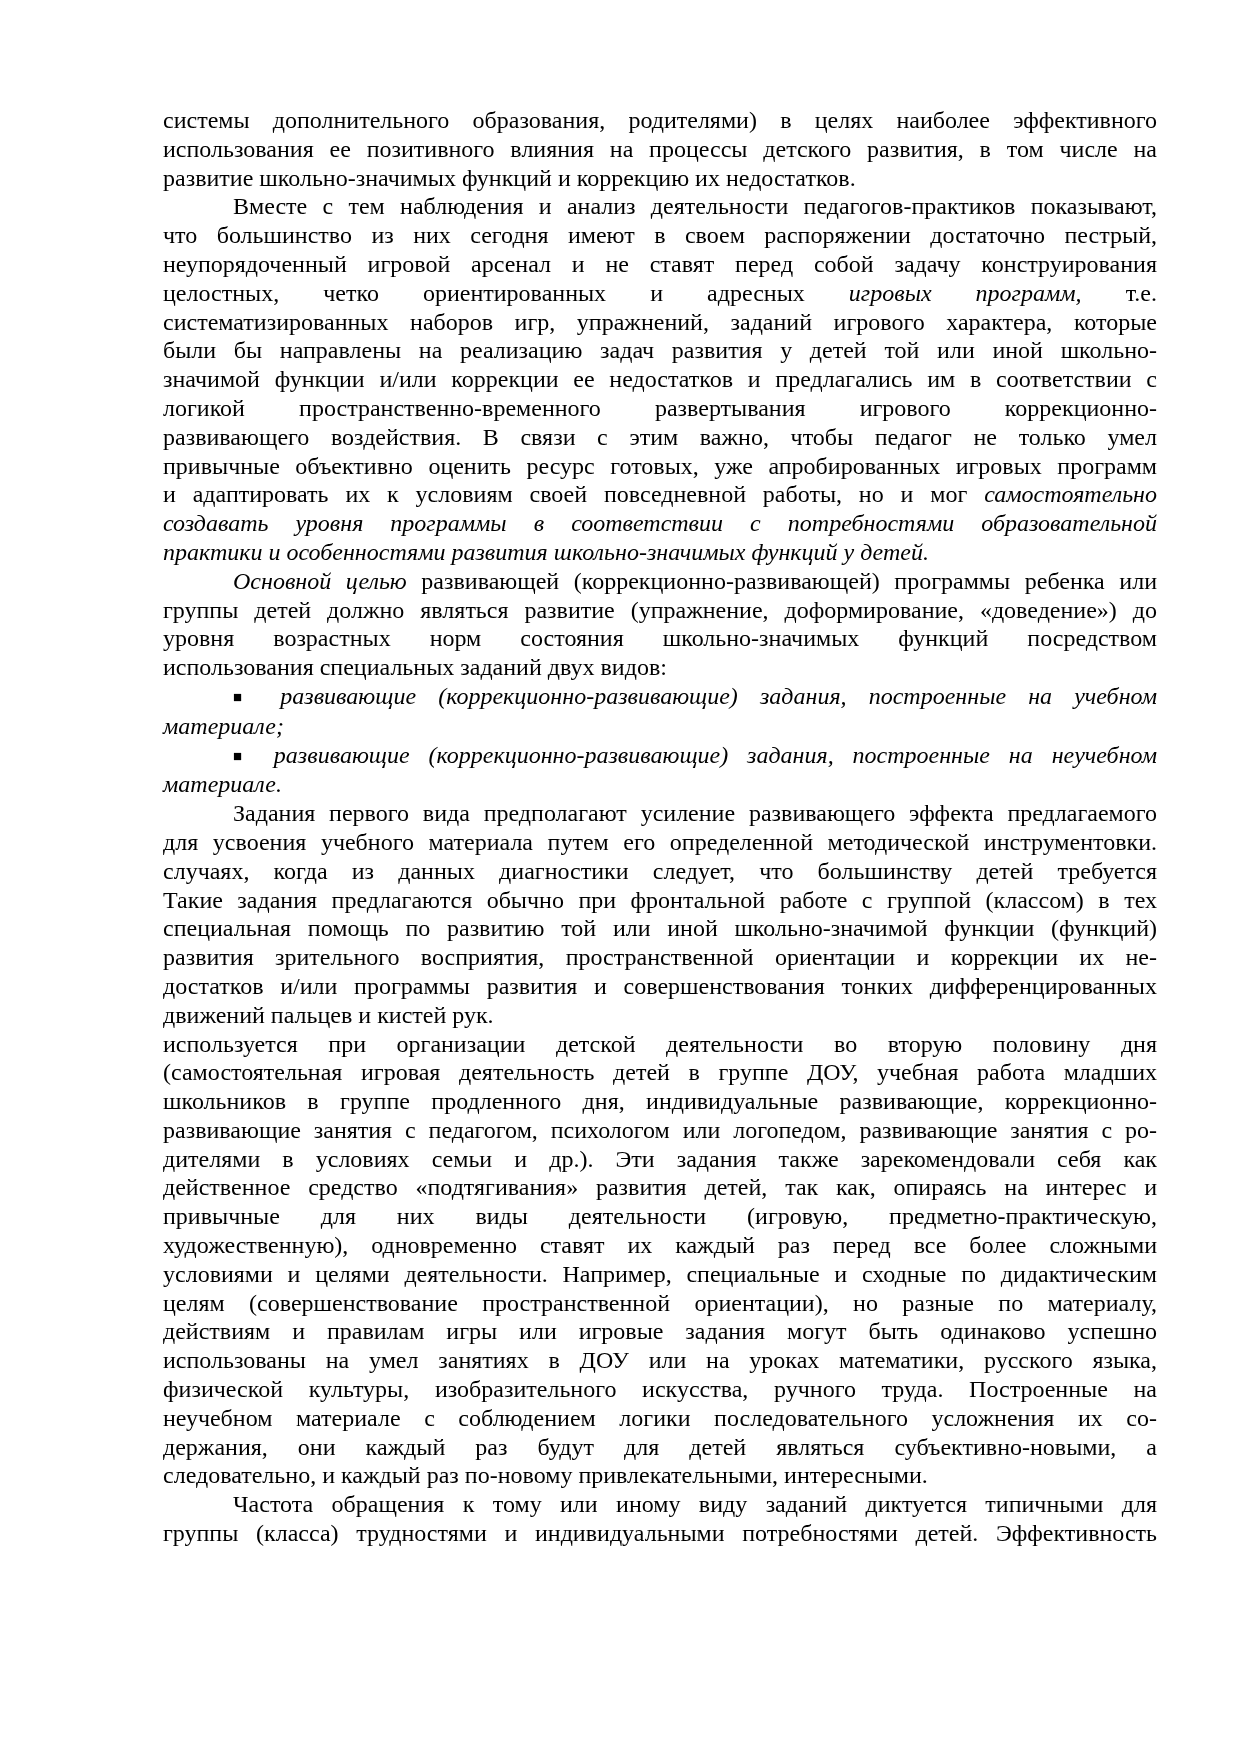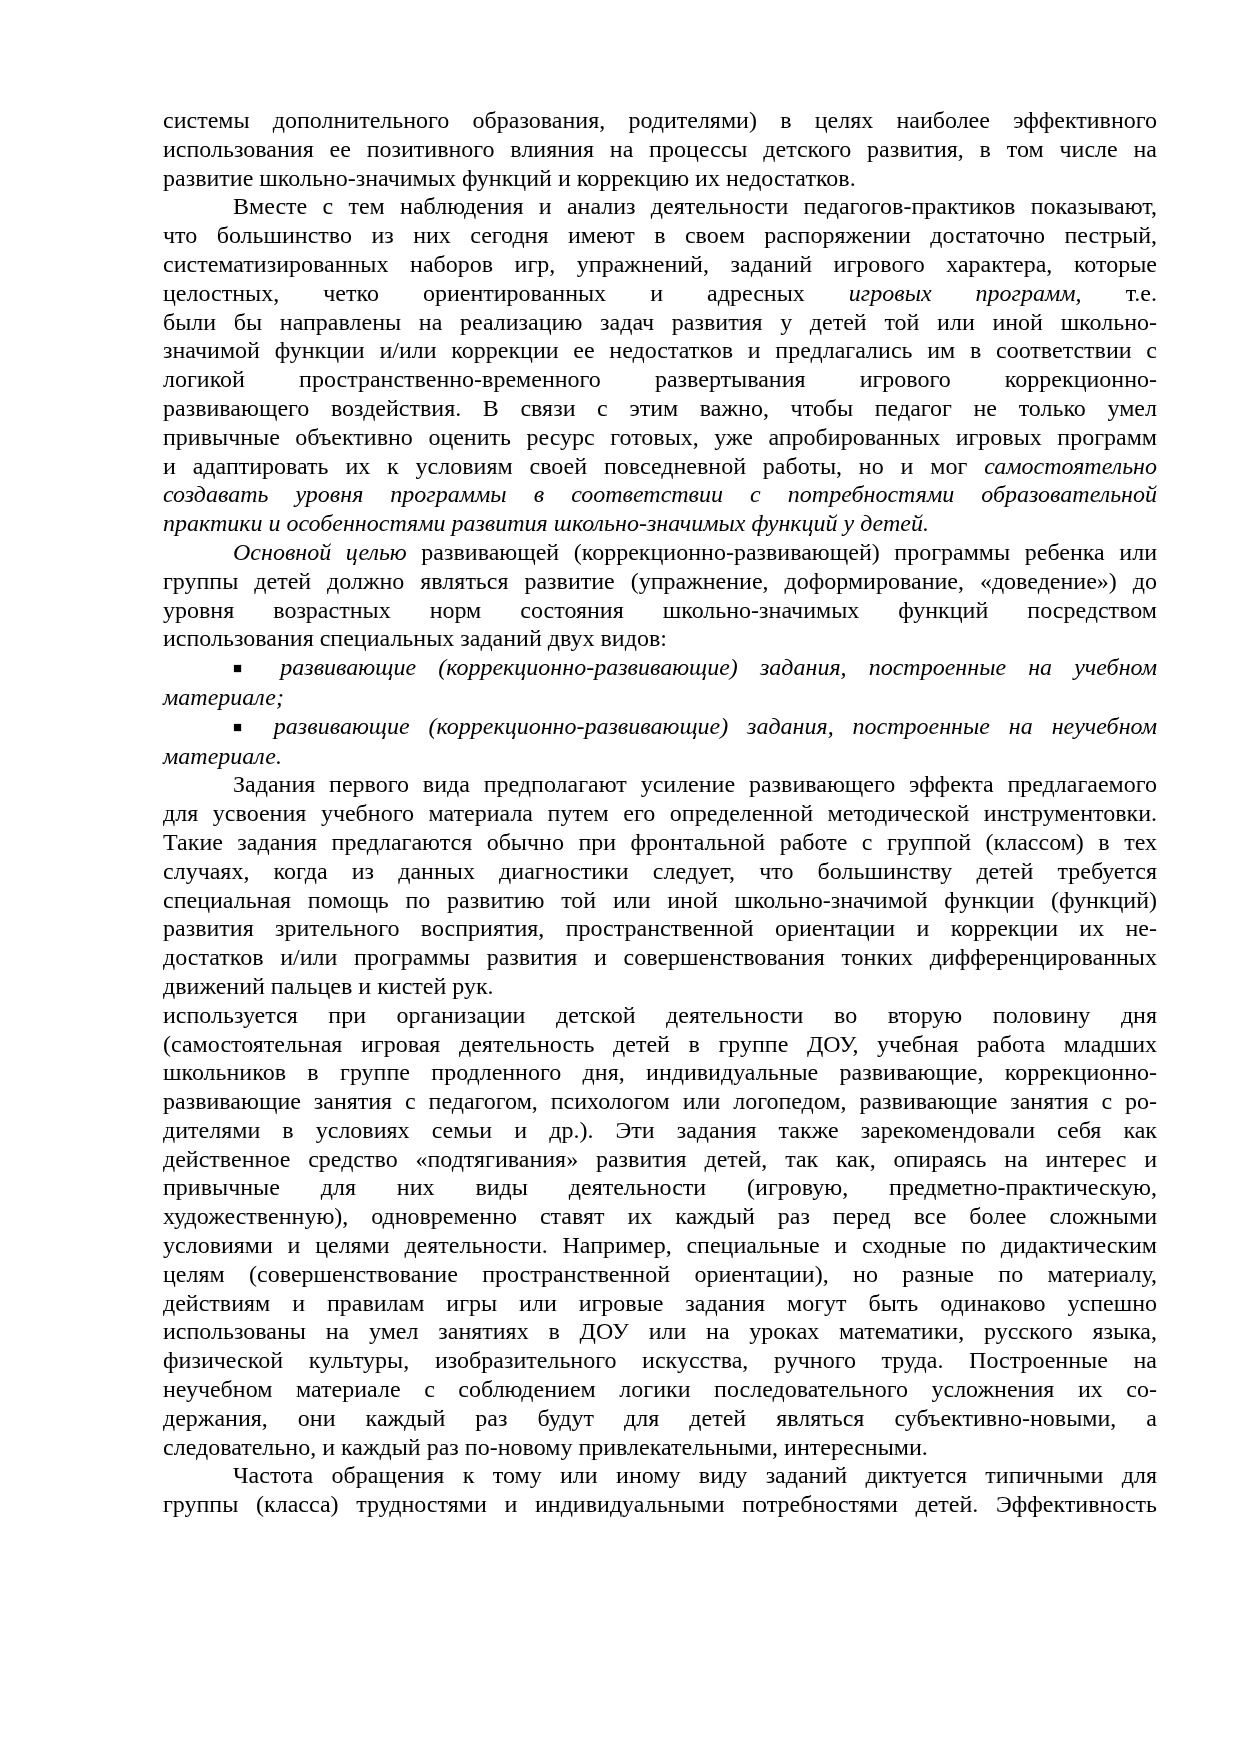--- a/index.html
+++ b/index.html
@@ -60,22 +60,23 @@
 <div class="page">
   <div class="text-block" id="textBlock" style="background: rgb(255, 255, 255); color: rgb(0, 0, 0);">
       <div class="paragraph">
         <div class="line"><span class="seg">системы дополнительного образования, родителями) в целях наиболее эффективного</span></div>
         <div class="line"><span class="seg">использования ее позитивного влияния на процессы детского развития, в том числе на</span></div>
         <div class="line no-just"><span class="seg">развитие школьно-значимых функций и коррекцию их недостатков.</span></div>
       </div>
       <div class="paragraph">
         <div class="line indent"><span class="seg">Вместе с тем наблюдения и анализ деятельности педагогов-практиков показывают,</span></div>
         <div class="line"><span class="seg">что большинство из них сегодня имеют в своем распоряжении достаточно пестрый,</span></div>
+        <div class="line"><span class="seg">неупорядоченный игровой арсенал и не ставят перед собой задачу конструирования</span></div>
+        <div class="line"><span class="seg">целостных, четко ориентированных и адресных </span><span class="seg it">игровых программ,</span><span class="seg"> т.е.</span></div>
         <div class="line"><span class="seg">систематизированных наборов игр, упражнений, заданий игрового характера, которые</span></div>
-        <div class="line"><span class="seg">целостных, четко ориентированных и адресных </span><span class="seg it">игровых программ,</span><span class="seg"> т.е.</span></div>
         <div class="line"><span class="seg">были бы направлены на реализацию задач развития у детей той или иной школьно-</span></div>
         <div class="line"><span class="seg">значимой функции и/или коррекции ее недостатков и предлагались им в соответствии с</span></div>
         <div class="line"><span class="seg">логикой пространственно-временного развертывания игрового коррекционно-</span></div>
         <div class="line"><span class="seg">развивающего воздействия. В связи с этим важно, чтобы педагог не только умел</span></div>
         <div class="line"><span class="seg">привычные объективно оценить ресурс готовых, уже апробированных игровых программ</span></div>
         <div class="line"><span class="seg">и адаптировать их к условиям своей повседневной работы, но и мог </span><span class="seg it">самостоятельно</span></div>
         <div class="line"><span class="seg it">создавать уровня программы в соответствии с потребностями образовательной</span></div>
         <div class="line no-just"><span class="seg it">практики и особенностями развития школьно-значимых функций у детей.</span></div>
       </div>
       <div class="paragraph">
@@ -88,22 +89,22 @@
         <div class="line indent"><span class="seg bullet">■</span><span class="seg it"> развивающие (коррекционно-развивающие) задания, построенные на учебном</span></div>
         <div class="line no-just"><span class="seg it">материале;</span></div>
       </div>
       <div class="paragraph">
         <div class="line indent"><span class="seg bullet">■</span><span class="seg it"> развивающие (коррекционно-развивающие) задания, построенные на неучебном</span></div>
         <div class="line no-just"><span class="seg it">материале.</span></div>
       </div>
       <div class="paragraph">
         <div class="line indent"><span class="seg">Задания первого вида предполагают усиление развивающего эффекта предлагаемого</span></div>
         <div class="line"><span class="seg">для усвоения учебного материала путем его определенной методической инструментовки.</span></div>
+        <div class="line"><span class="seg">случаях, когда из данных диагностики следует, что большинству детей требуется</span></div>
         <div class="line"><span class="seg">Такие задания предлагаются обычно при фронтальной работе с группой (классом) в тех</span></div>
-        <div class="line"><span class="seg">случаях, когда из данных диагностики следует, что большинству детей требуется</span></div>
         <div class="line"><span class="seg">специальная помощь по развитию той или иной школьно-значимой функции (функций)</span></div>
         <div class="line"><span class="seg">развития зрительного восприятия, пространственной ориентации и коррекции их не-</span></div>
         <div class="line"><span class="seg">достатков и/или программы развития и совершенствования тонких дифференцированных</span></div>
         <div class="line no-just"><span class="seg">движений пальцев и кистей рук.</span></div>
       </div>
       <div class="paragraph">
         <div class="line"><span class="seg">используется при организации детской деятельности во вторую половину дня</span></div>
         <div class="line"><span class="seg">(самостоятельная игровая деятельность детей в группе ДОУ, учебная работа младших</span></div>
         <div class="line"><span class="seg">школьников в группе продленного дня, индивидуальные развивающие, коррекционно-</span></div>
         <div class="line"><span class="seg">развивающие занятия с педагогом, психологом или логопедом, развивающие занятия с ро-</span></div>

